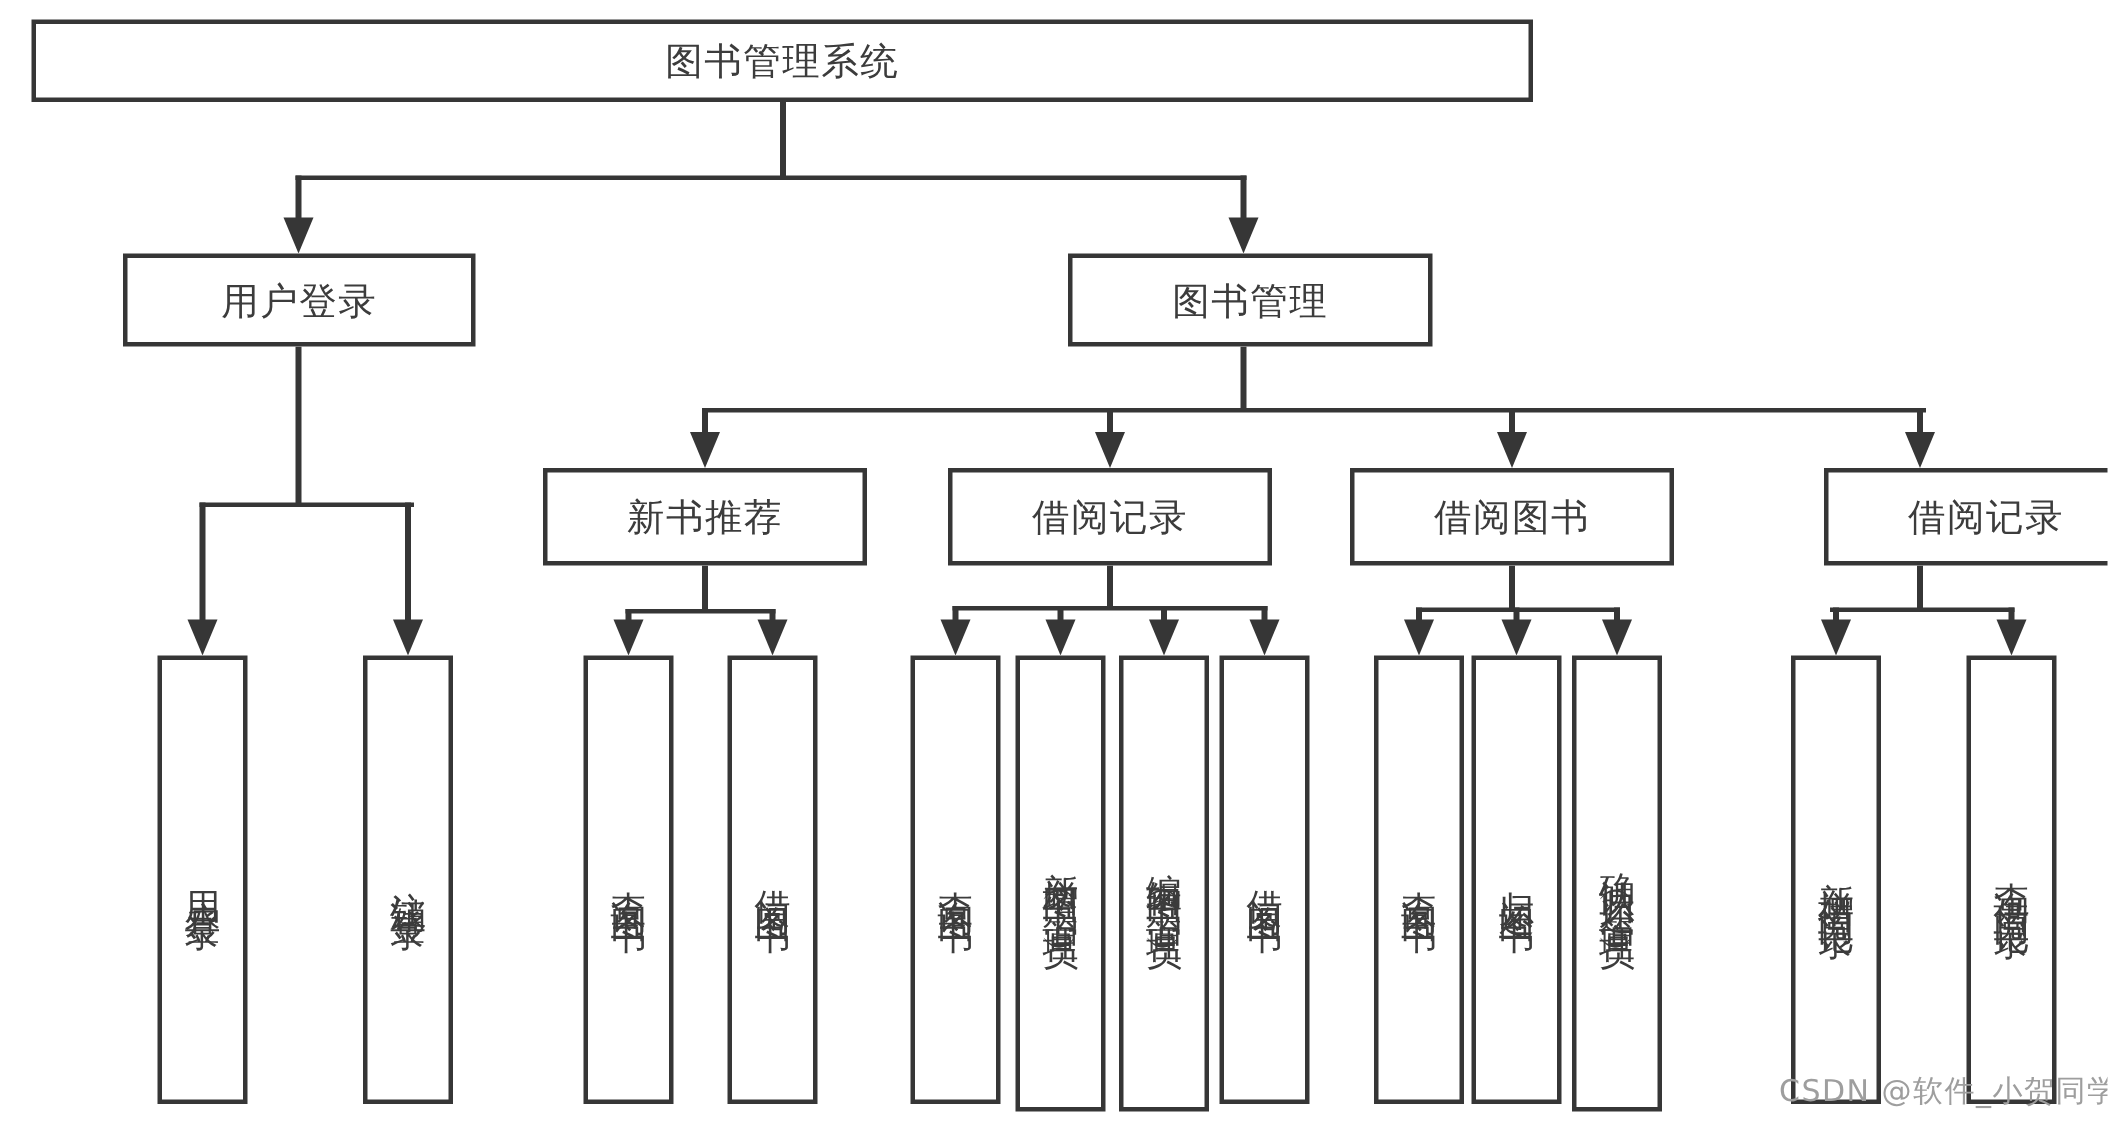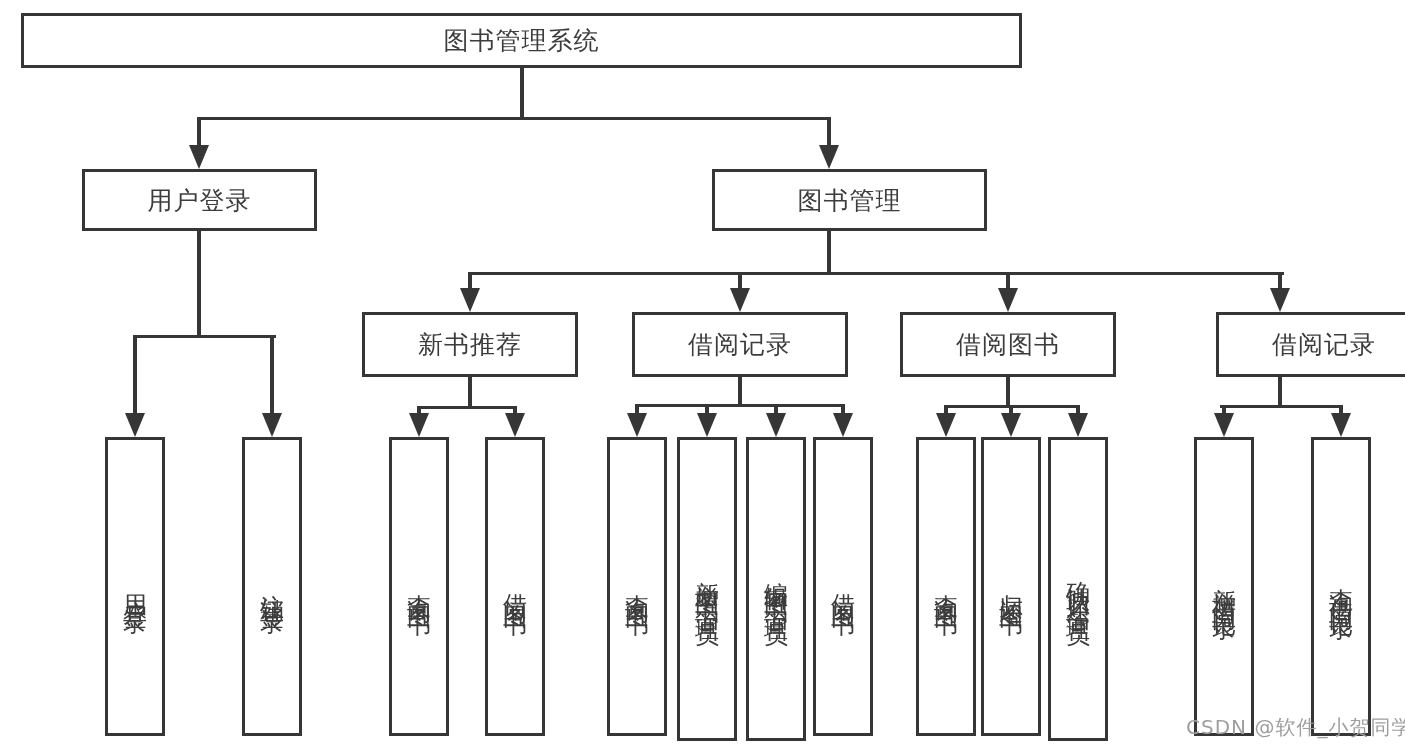--- a/index.html
+++ b/index.html
@@ -136,21 +136,21 @@
   <div class="arrow" style="left:1214px;top:405px;height:32px;"></div>
   <div class="arrow" style="left:1331px;top:405px;height:32px;"></div>
 
   <div class="box" style="left:21px;top:13px;width:1001px;height:55px;">
     <span class="lbl">图书管理系统</span>
   </div>
 
   <div class="box" style="left:82px;top:169px;width:235px;height:62px;">
     <span class="lbl">用户登录</span>
   </div>
-  <div class="box" style="left:712px;top:169px;width:275px;height:62px;">
+  <div class="box" style="left:712px;top:169px;width:243px;height:62px;">
     <span class="lbl">图书管理</span>
   </div>
 
   <div class="box" style="left:362px;top:312px;width:216px;height:65px;align-items:center;">
     <span class="lbl">新书推荐</span>
   </div>
   <div class="box" style="left:632px;top:312px;width:216px;height:65px;">
     <span class="lbl">借阅记录</span>
   </div>
   <div class="box" style="left:900px;top:312px;width:216px;height:65px;">

